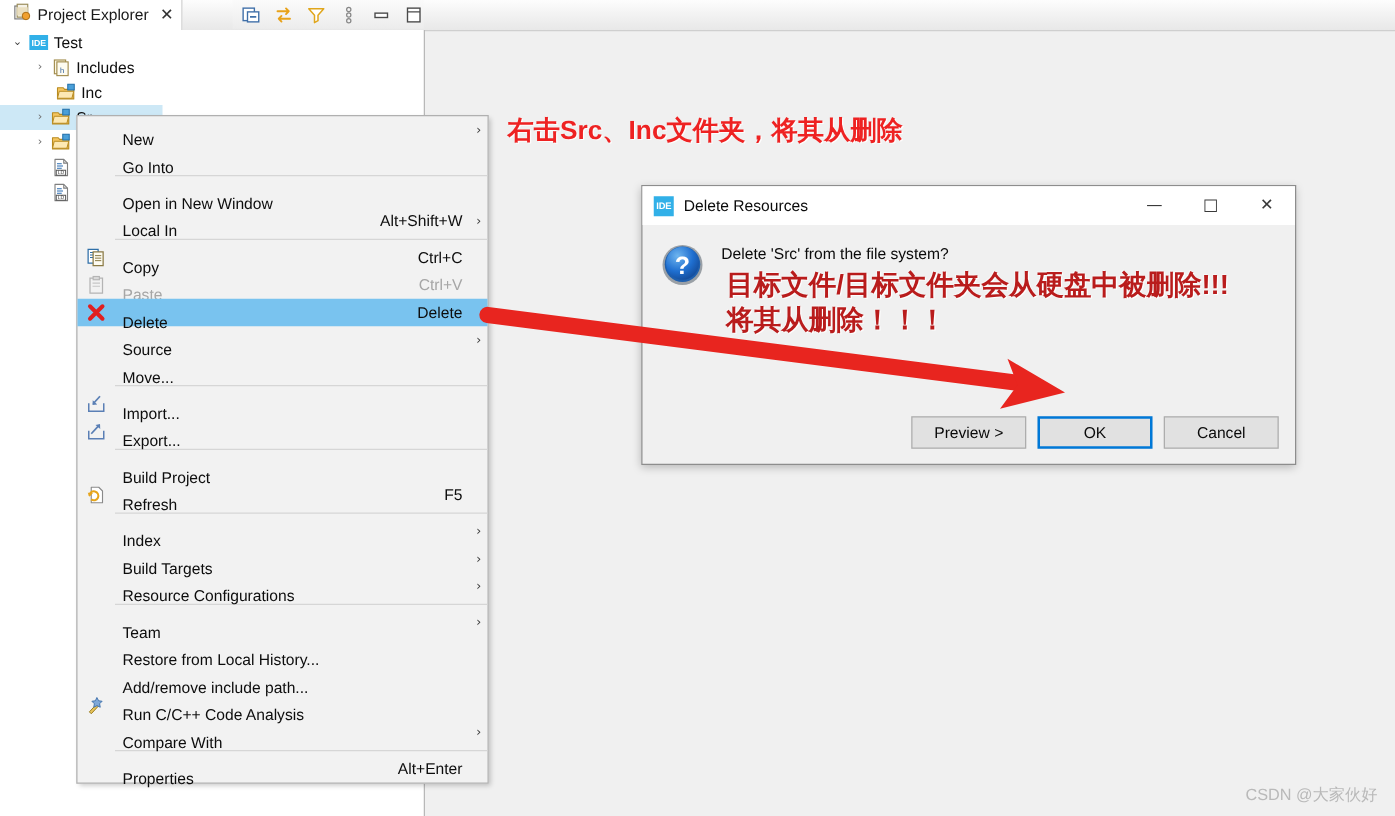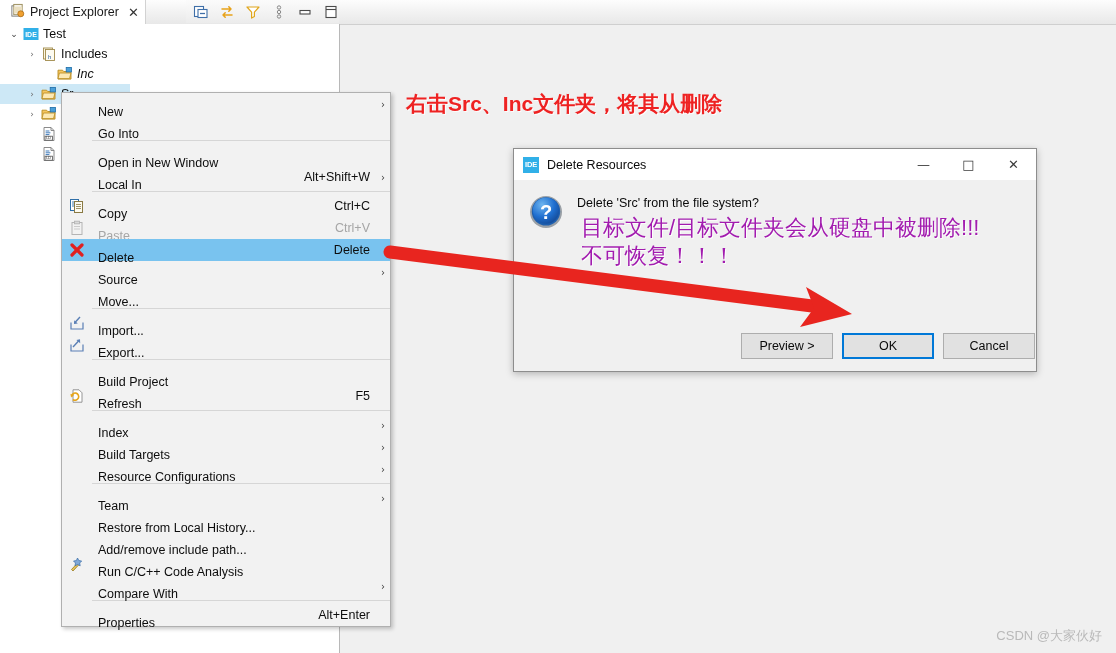--- a/index.html
+++ b/index.html
@@ -117,27 +117,27 @@
     font-family: "Liberation Sans", sans-serif;
   }
   #dialog-body { position: relative; height: 192px; }
   #dialog-question-icon { position: absolute; left: 14px; top: 14px; }
   #dialog-message {
     position: absolute; left: 63px; top: 16px;
     font-size: 12.5px; color: #0a0a0a;
   }
   #dialog-warning {
     position: absolute; left: 67px; top: 34px;
-    font-size: 22px; font-weight: normal; color: #a21caf;
+    font-size: 22px; font-weight: bold; color: #b91c1c;
     line-height: 1.28;
     text-shadow: 1px 1px 0 rgba(255,255,255,0.85), -0.5px -0.5px 0 rgba(255,255,255,0.5);
     white-space: nowrap;
   }
   #dialog-buttons {
-    position: absolute; right: 1px; bottom: 13px;
+    position: absolute; right: 13px; bottom: 13px;
     display: flex; gap: 9px;
   }
   .dlg-btn {
     height: 26px; min-width: 92px; padding: 0 10px;
     background: #e1e1e1; border: 1px solid #adadad;
     font-size: 12.5px; color: #0a0a0a;
     display: flex; align-items: center; justify-content: center;
     box-sizing: border-box;
     font-family: "Liberation Sans", sans-serif;
   }
@@ -236,21 +236,21 @@
         <span class="twisty">›</span>
         <span class="tree-icon">
           <svg width="16" height="16" viewBox="0 0 16 16">
             <rect x="2.5" y="2" width="9" height="11" fill="#fbf6e4" stroke="#a08a4a" stroke-width="0.9"></rect>
             <rect x="4.5" y="3.5" width="9" height="11" fill="#fdfbf0" stroke="#a08a4a" stroke-width="0.9"></rect>
             <text x="7" y="12.5" font-size="6" fill="#2a5b9a" font-family="Liberation Sans, sans-serif">h</text>
           </svg>
         </span>
         <span class="tree-label">Includes</span>
       </div>
-      <div class="tree-row" style="padding-left: 40px; font-style: italic;">
+      <div class="tree-row" style="padding-left: 28px;">
         <span class="twisty"></span>
         <span class="tree-icon">
           <svg width="16" height="16" viewBox="0 0 16 16">
             <path d="M1 4.2 h4.6 l1.1 1.3 h7.3 v7.6 h-13 z" fill="#f6c660" stroke="#b88b20" stroke-width="0.9" stroke-linejoin="round"></path>
             <path d="M2.4 7 h11.6 l-1.5 5.6 h-11.5 z" fill="#fde9b4" stroke="#b88b20" stroke-width="0.8" stroke-linejoin="round"></path>
             <rect x="9.2" y="1.4" width="5.2" height="4.6" fill="#4a9fd8" stroke="#1f6da8" stroke-width="0.8"></rect>
           </svg>
         </span>
         <span class="tree-label">Inc</span>
       </div>
@@ -519,21 +519,21 @@
               <stop offset="55%" stop-color="#1f6fd0"></stop>
               <stop offset="100%" stop-color="#12438c"></stop>
             </radialGradient>
           </defs>
           <text x="18" y="25" font-size="20" font-weight="bold" fill="#ffffff" text-anchor="middle" font-family="Liberation Sans, sans-serif">?</text>
         </svg>
       </span>
       <div id="dialog-message">Delete 'Src' from the file system?</div>
       <div id="dialog-warning">
         <div>目标文件/目标文件夹会从硬盘中被删除!!!</div>
-        <div>不可恢复！！！</div>
+        <div>将其从删除！！！</div>
       </div>
       <div id="dialog-buttons">
           <div class="dlg-btn">Preview &gt;</div>
           <div class="dlg-btn default">OK</div>
           <div class="dlg-btn">Cancel</div>
         </div>
     </div>
   </div>
 
   <svg id="annotation-arrow" width="490" height="100" viewBox="0 0 490 100">

